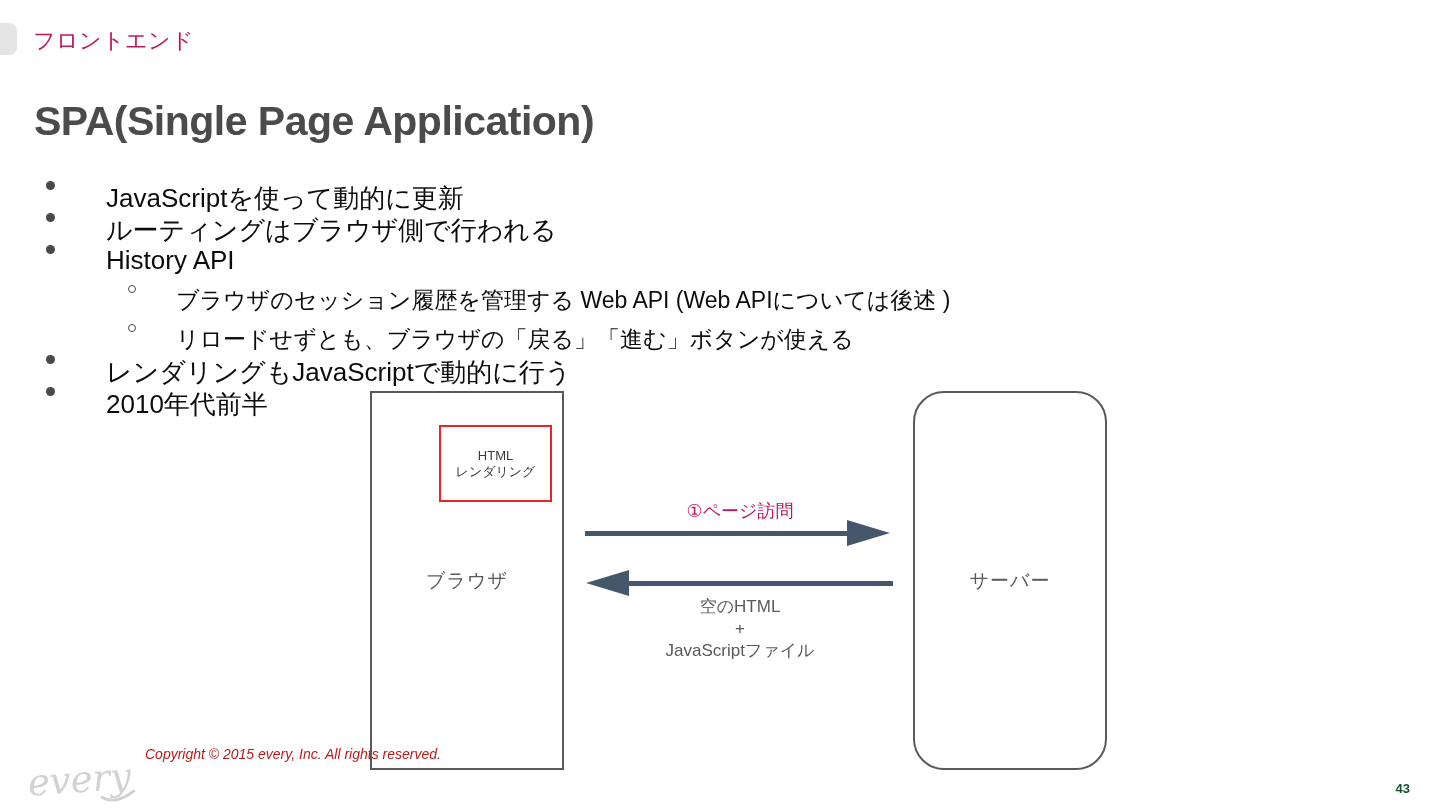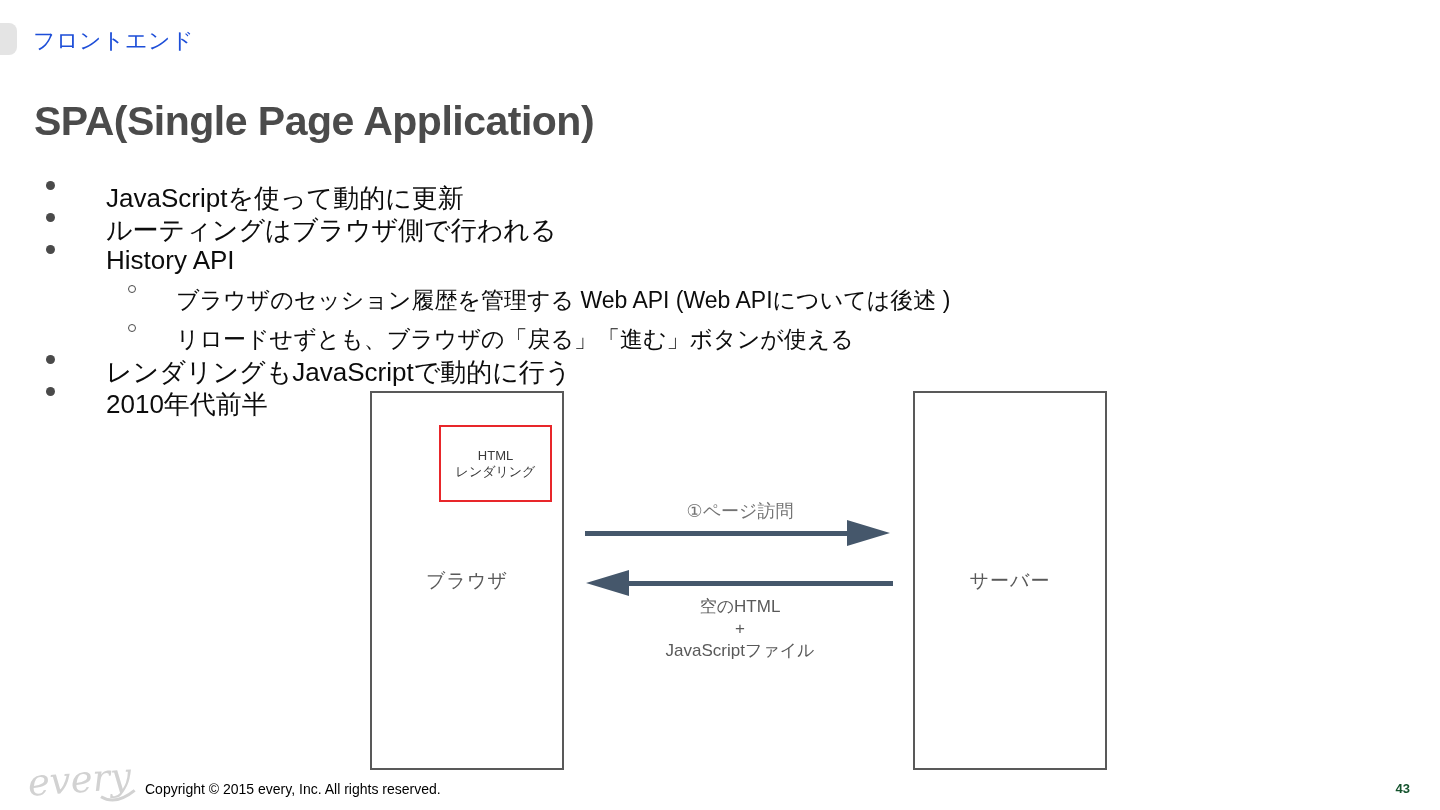--- a/index.html
+++ b/index.html
@@ -4,65 +4,65 @@
 <style>
   * { margin:0; padding:0; box-sizing:border-box; }
   html,body { width:1440px; height:810px; background:#ffffff; overflow:hidden;
               font-family:"Liberation Sans","DejaVu Sans",sans-serif; }
   .slide { position:relative; width:1440px; height:810px; background:#ffffff; }
 
   
   .corner-tab { position:absolute; left:0; top:23px; width:17px; height:32px;
                 background:#e4e4e4; border-radius:0 8px 8px 0; }
   .section-label { position:absolute; left:33px; top:26px; font-size:22px;
-                   color:#1d4ed8; letter-spacing:0.5px; }
+                   color:#be185d; letter-spacing:0.5px; }
 
   
   .title { position:absolute; left:34px; top:98px; font-size:41px; font-weight:bold;
            color:#4b4b4b; letter-spacing:-0.5px; white-space:nowrap; }
 
   
   .bullets { position:absolute; left:36px; top:181px; }
   .b-row { display:flex; align-items:flex-start; height:32px; white-space:nowrap; }
   .b-row.lvl2 { height:31px;margin-top:8px; }
   .b-row .marker { flex:0 0 auto; }
   .b-row.lvl1 .marker { width:9px; height:9px; border-radius:50%; background:#4a4a4a;
                         margin-left:10px; margin-right:51px; }
   .b-row.lvl2 .marker { width:8px; height:8px; border-radius:50%; background:transparent;
                         border:1.5px solid #4a4a4a; margin-left:92px; margin-right:40px; }
   .b-row.lvl1 .b-text { font-size:26px; color:#0c0c0c; }
   .b-row.lvl2 .b-text { font-size:23px; color:#0c0c0c; font-weight:500; }
 
   
   .d-box { position:absolute; border:2px solid #595959; background:#ffffff; }
   .browser-box { left:370px; top:391px; width:194px; height:379px; }
-  .server-box  { left:913px; top:391px; width:194px; height:379px; }
+  .server-box  { left:913px; top:391px; width:194px; height:379px;border-radius:31px; }
   .box-label { position:absolute; left:0; width:100%; top:175px; text-align:center;
                font-size:19px; color:#595959; letter-spacing:1px; }
   .render-box { position:absolute; left:67px; top:32px; width:113px; height:77px;
                 border:2px solid #e8262a; display:flex; flex-direction:column;
                 align-items:center; justify-content:center;text-align:right; }
   .render-box span { font-size:13px; line-height:16px; color:#3a3a3a; }
 
   .arrow-line { position:absolute; height:5px; background:#45576b; }
   .req-line  { left:585px; top:531px; width:263px; }
   .res-line  { left:629px; top:581px; width:264px; }
   .arrow-head { position:absolute; width:0; height:0; }
   .req-head { left:847px; top:520px; border-top:13px solid transparent;
               border-bottom:13px solid transparent; border-left:43px solid #45576b; }
   .res-head { left:586px; top:570px; border-top:13px solid transparent;
               border-bottom:13px solid transparent; border-right:43px solid #45576b; }
   .req-label { position:absolute; left:640px; top:499px; width:200px; text-align:center;
-               font-size:18px; color:#737373; }
+               font-size:18px; color:#be185d; }
   .res-label { position:absolute; left:615px; top:596px; width:250px; text-align:center;
                font-size:17px; line-height:22px; color:#595959; }
 
   
   .logo-svg { position:absolute; left:22px; top:756px; }
-  .copyright { position:absolute; left:145px; top:781px; font-size:14px; color:#000000; }
+  .copyright { position:absolute; left:145px; top:746px; font-size:14px; color:#b91c1c;font-style:italic; }
   .page-num { position:absolute; left:1345px; top:781px; width:65px; text-align:right;
               font-size:13px; font-weight:bold; color:#14532d; }
 </style>
 </head>
 <body>
 
 <div class="slide">
 
   <div class="corner-tab"></div>
   <div class="section-label">フロントエンド</div>

